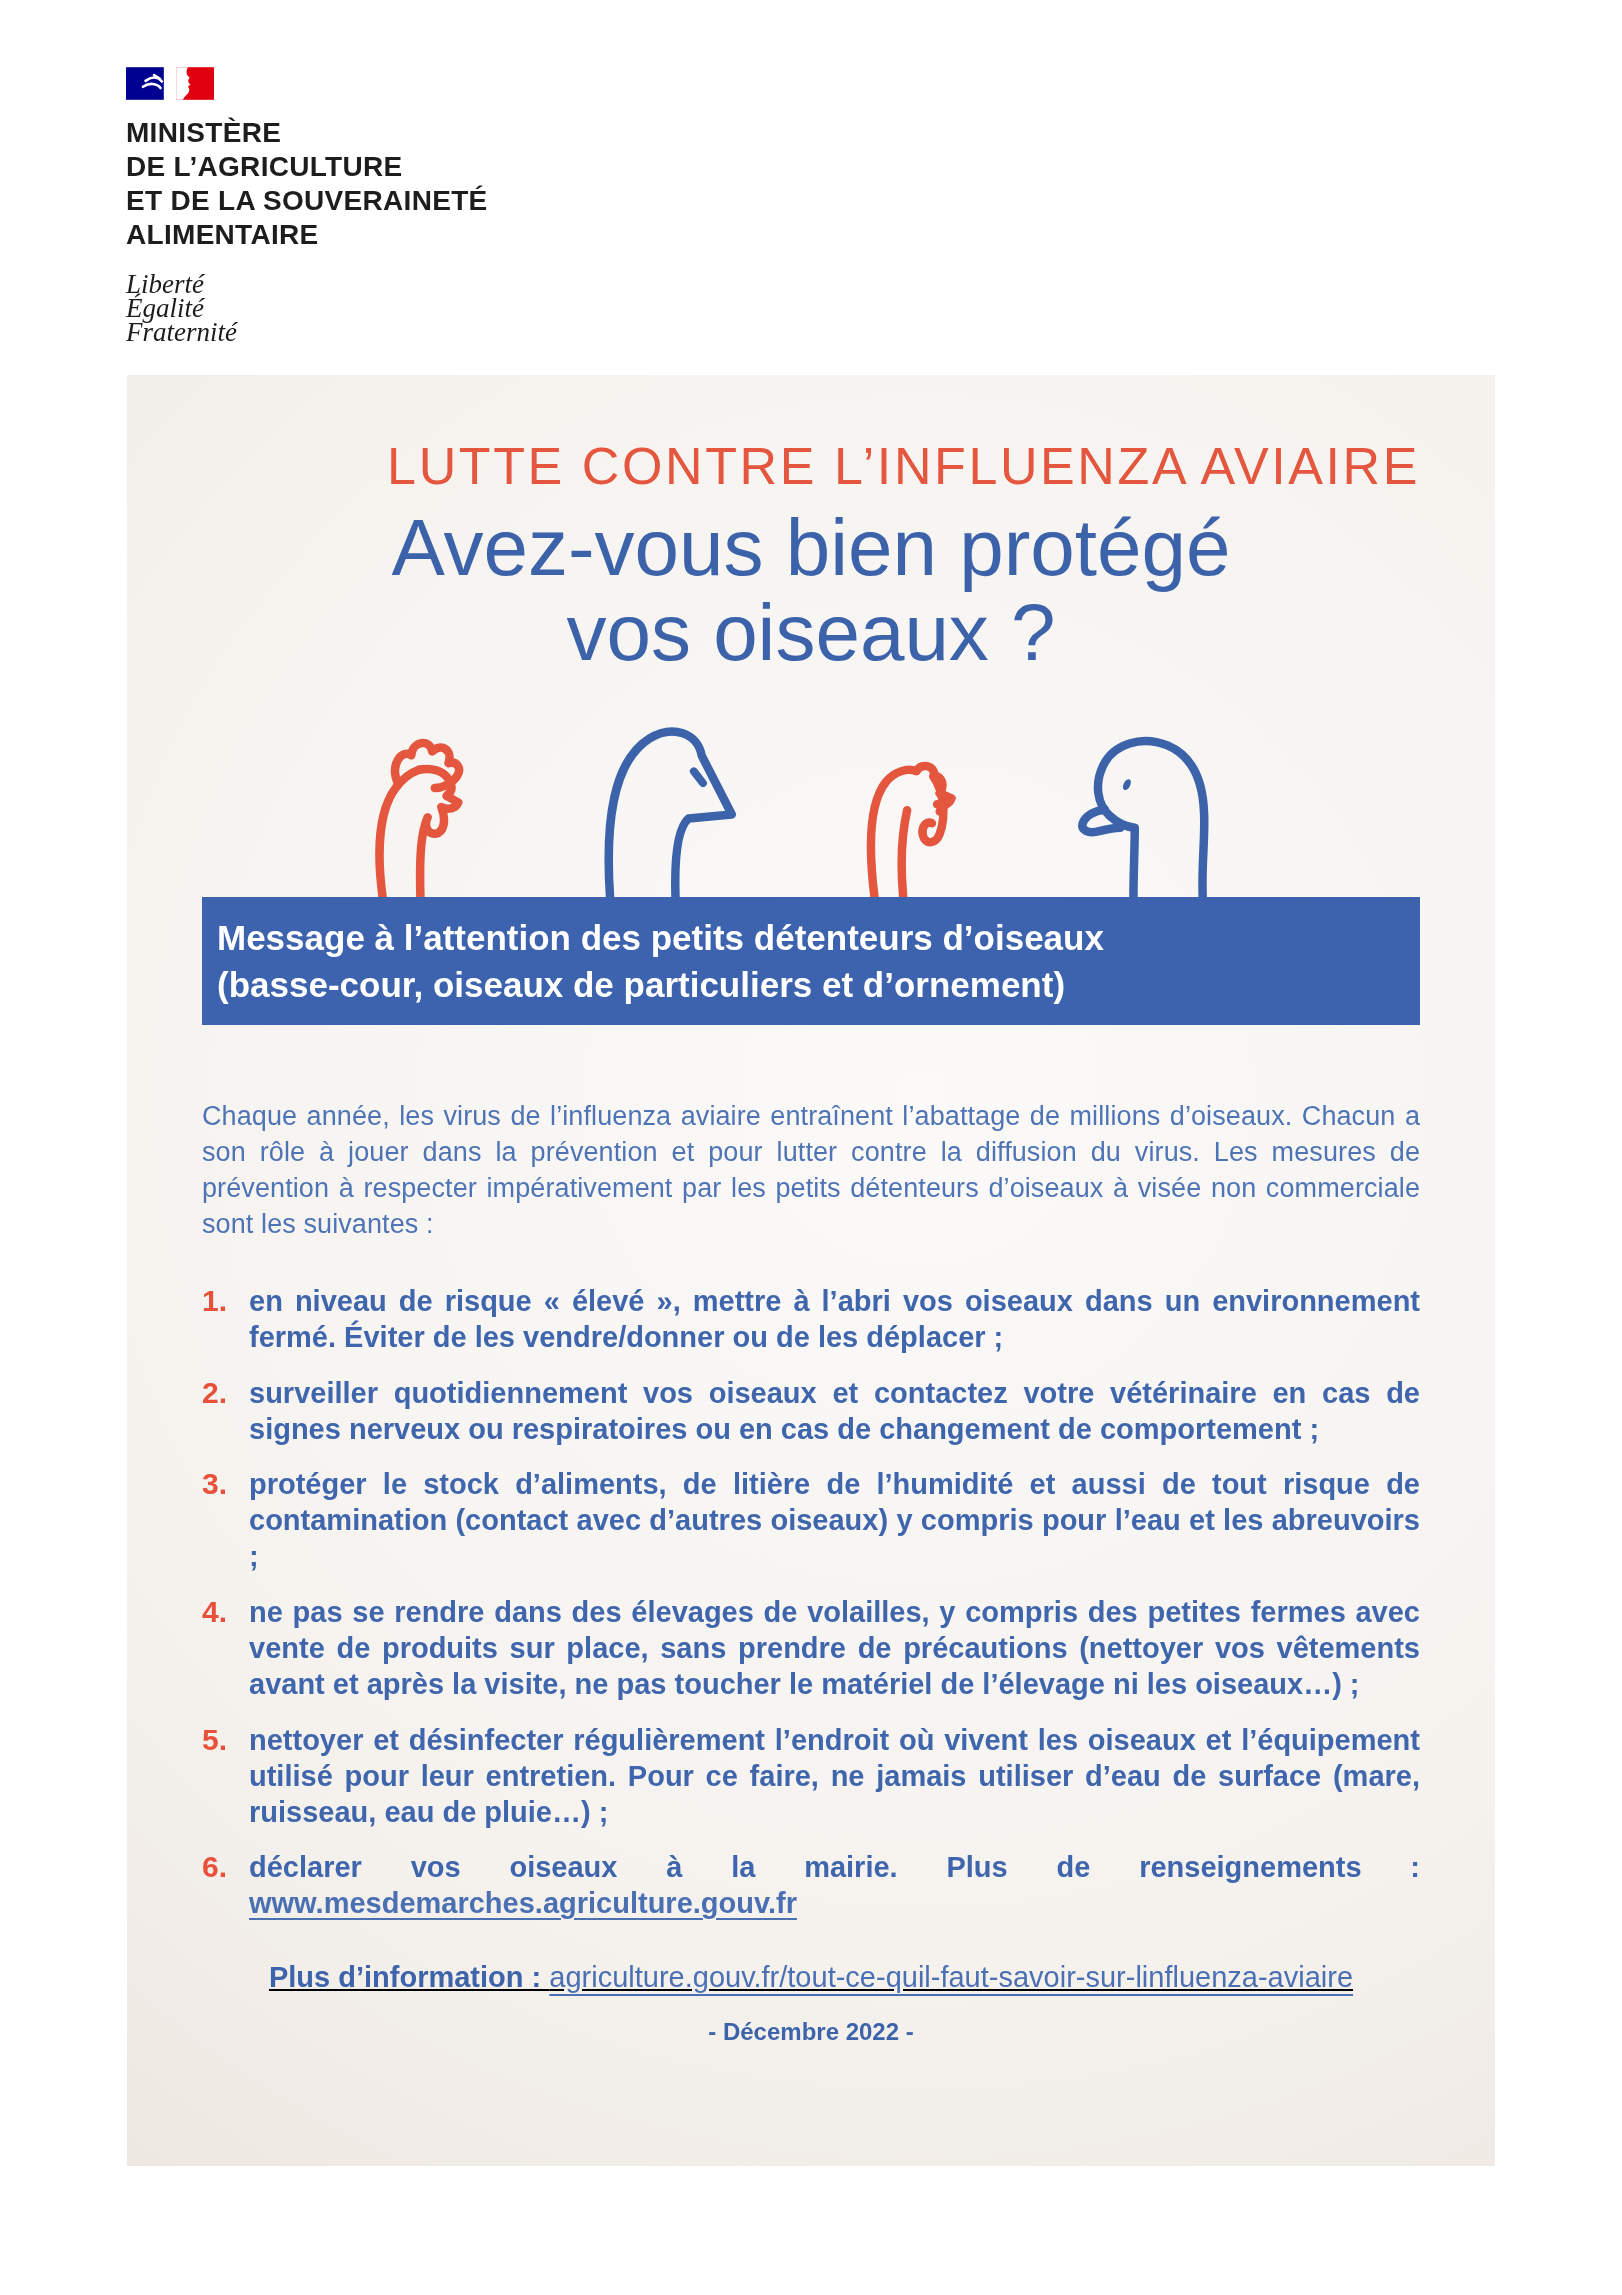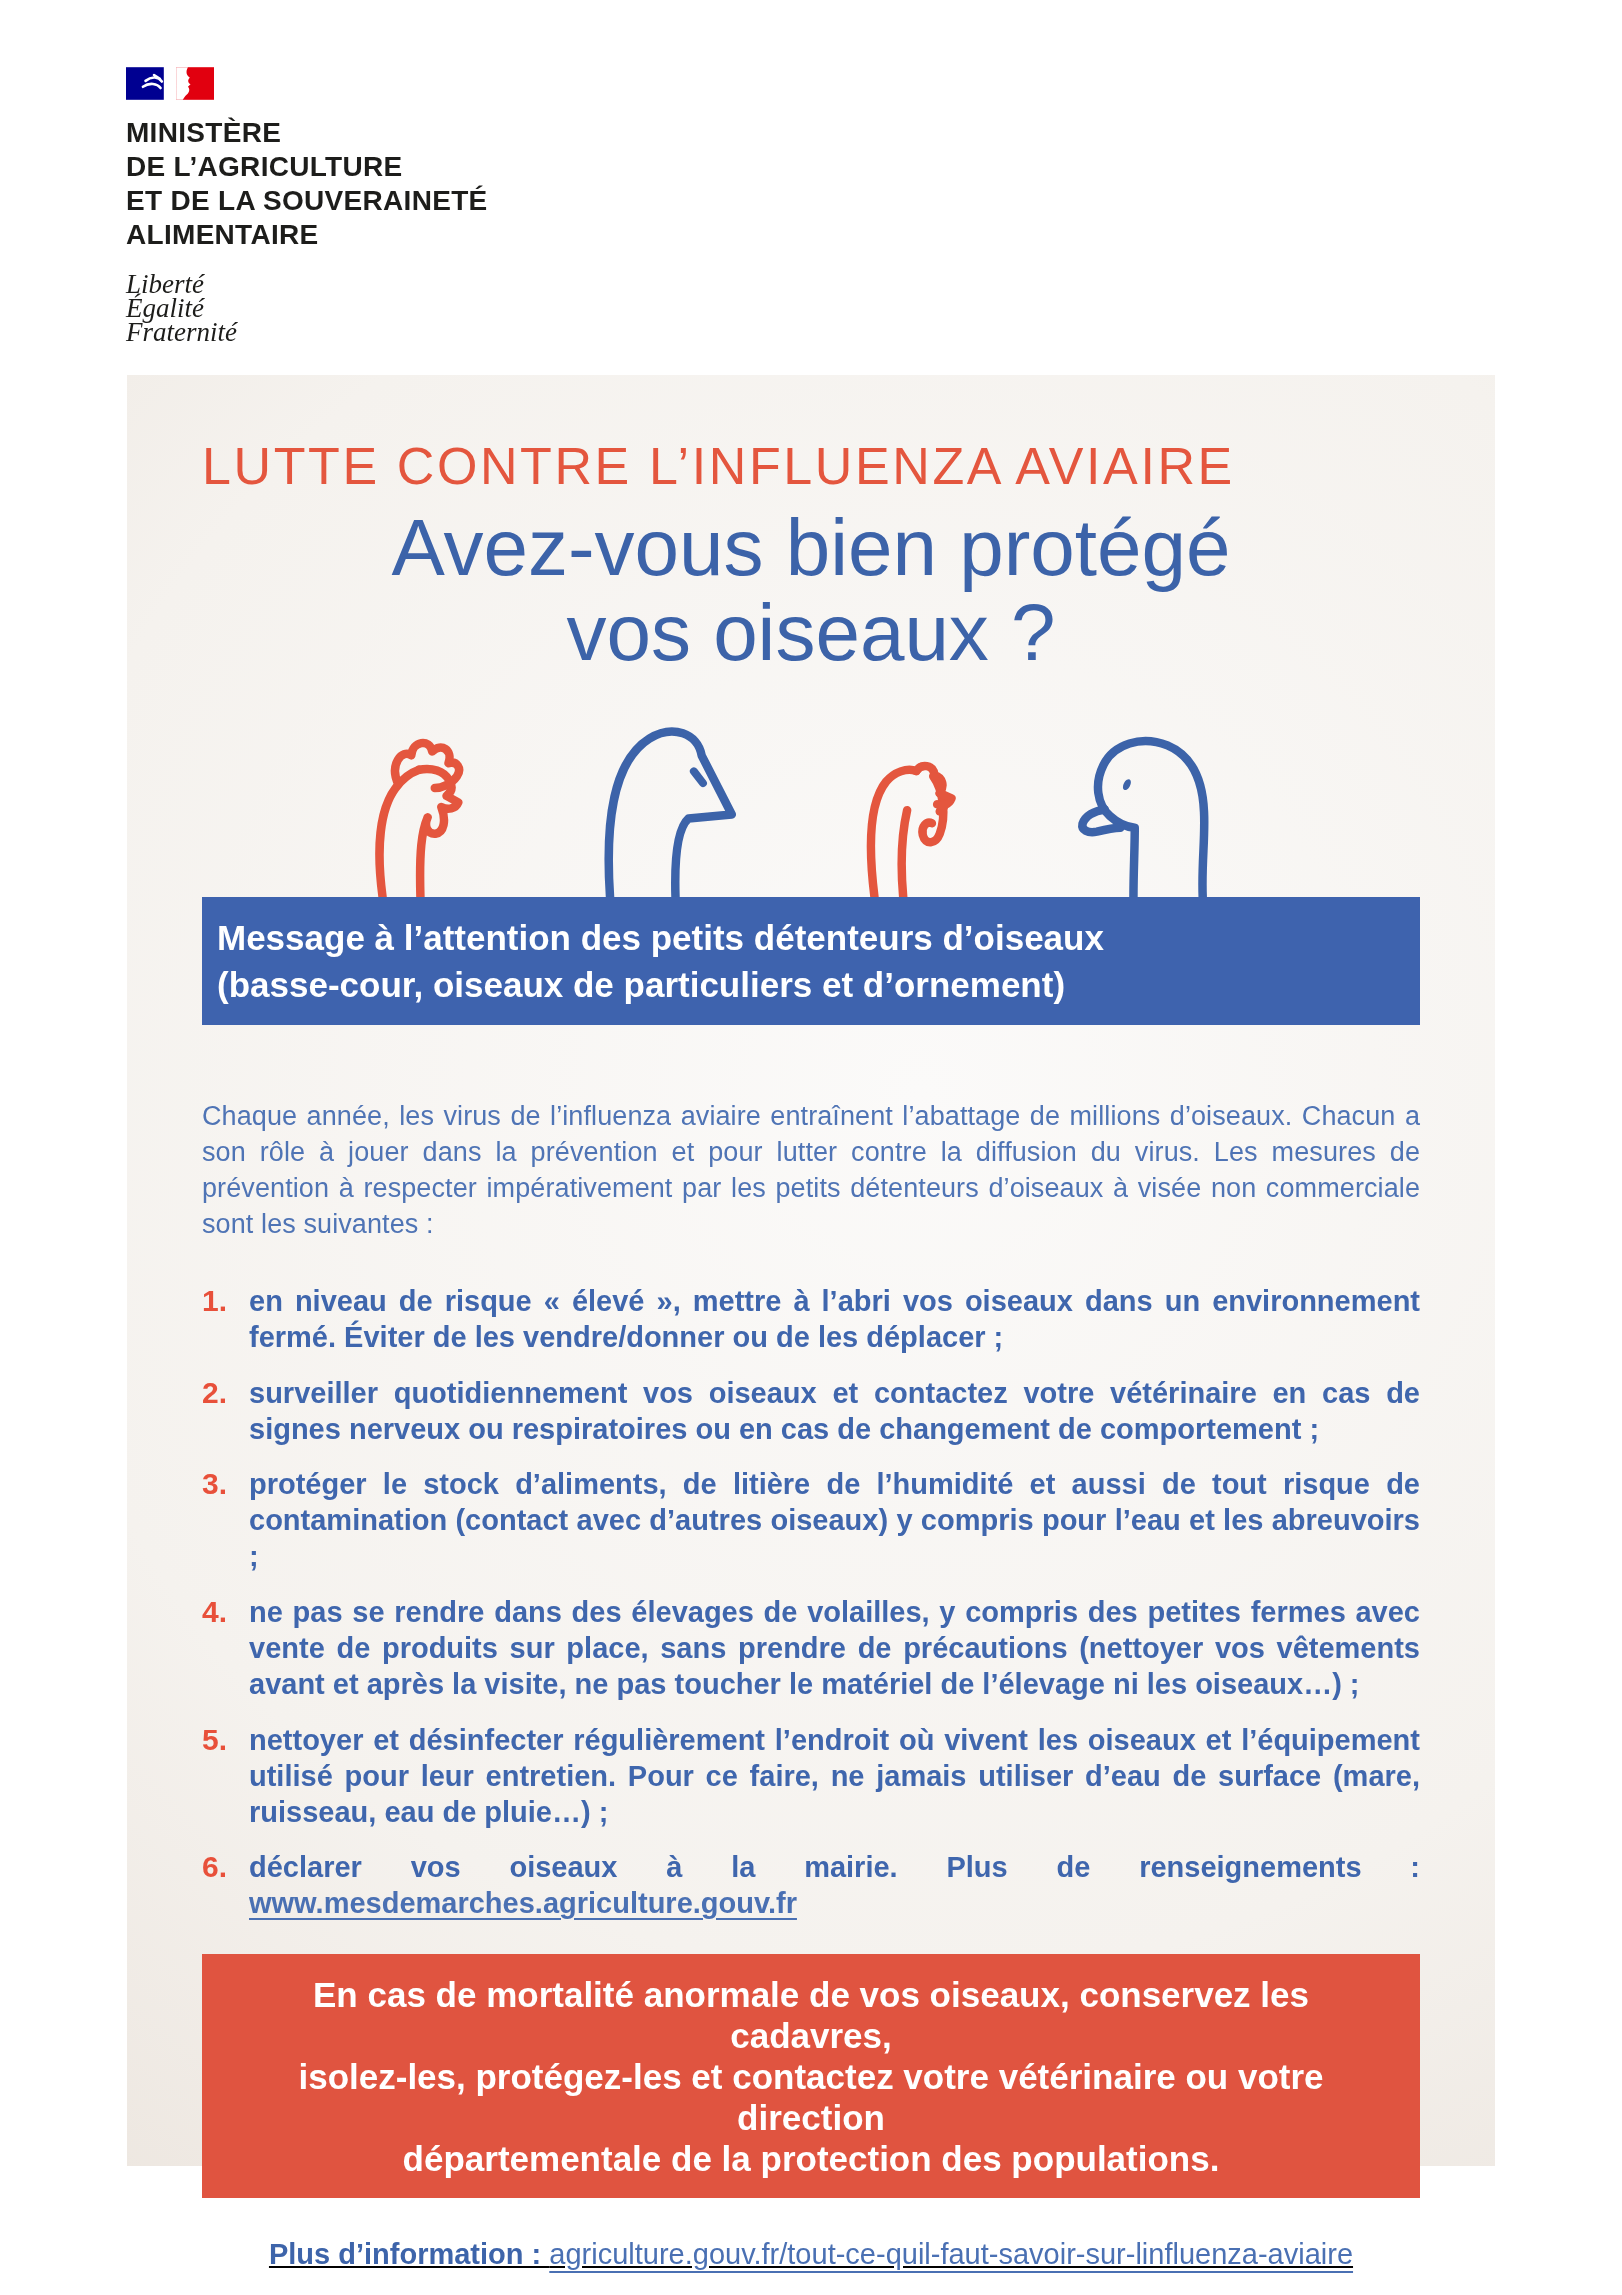--- a/index.html
+++ b/index.html
@@ -11,21 +11,21 @@
   .flag{display:block;margin-bottom:15.7px;}
   .ministry{font-weight:bold;font-size:28px;line-height:34px;letter-spacing:0.3px;color:#1d1d1b;}
   .motto{margin-top:20px;font-family:"Liberation Serif",serif;font-style:italic;
          font-size:27px;line-height:24px;color:#1d1d1b;}
 
   
   .card{position:absolute;left:127px;top:375px;width:1368px;height:1791px;box-sizing:border-box;
         padding:62px 75px 33px 75px;
         background:radial-gradient(120% 90% at 58% 40%, #fbfaf9 0%, #f5f2ee 55%, #e9e1d9 100%);}
 
-  .kicker{margin-top:0;text-align:left;font-size:52px;line-height:59px;font-weight:400;
+  .kicker{margin-top:0;text-align:right;font-size:52px;line-height:59px;font-weight:400;
           letter-spacing:2.6px;color:#e4563e;}
   .headline{margin-top:9.2px;text-align:center;font-weight:normal;font-size:80px;line-height:85px;
             color:#3c63a9;letter-spacing:0;}
 
   .birds{margin-top:36px;height:186px;display:flex;justify-content:center;align-items:flex-end;gap:38px;}
   .birds svg{display:block;}
 
   .banner{background:#3e63ae;color:#ffffff;padding:17px 15px;
           font-weight:bold;font-size:35px;line-height:47px;}
 
@@ -132,25 +132,20 @@
         <div class="item">
           <span class="num">5.</span>
           <div class="itext">nettoyer et désinfecter régulièrement l’endroit où vivent les oiseaux et l’équipement utilisé pour leur entretien. Pour ce faire, ne jamais utiliser d’eau de surface (mare, ruisseau, eau de pluie…) ;</div>
         </div>
         <div class="item">
           <span class="num">6.</span>
           <div class="itext"><span>déclarer vos oiseaux à la mairie. Plus de renseignements : </span><a class="ilink" href="#">www.mesdemarches.agriculture.gouv.fr</a></div>
         </div>
       </div>
 
-    <div class="alert">
-      <div>En cas de mortalité anormale de vos oiseaux, conservez les cadavres,</div>
-      <div>isolez-les, protégez-les et contactez votre vétérinaire ou votre direction</div>
-      <div>départementale de la protection des populations.</div>
-    </div>
 
     <div class="moreinfo">
       <span class="label">Plus d’information : </span><a href="#">agriculture.gouv.fr/tout-ce-quil-faut-savoir-sur-linfluenza-aviaire</a>
     </div>
 
     <div class="date">- Décembre 2022 -</div>
 
   </div>
 </div>
 

